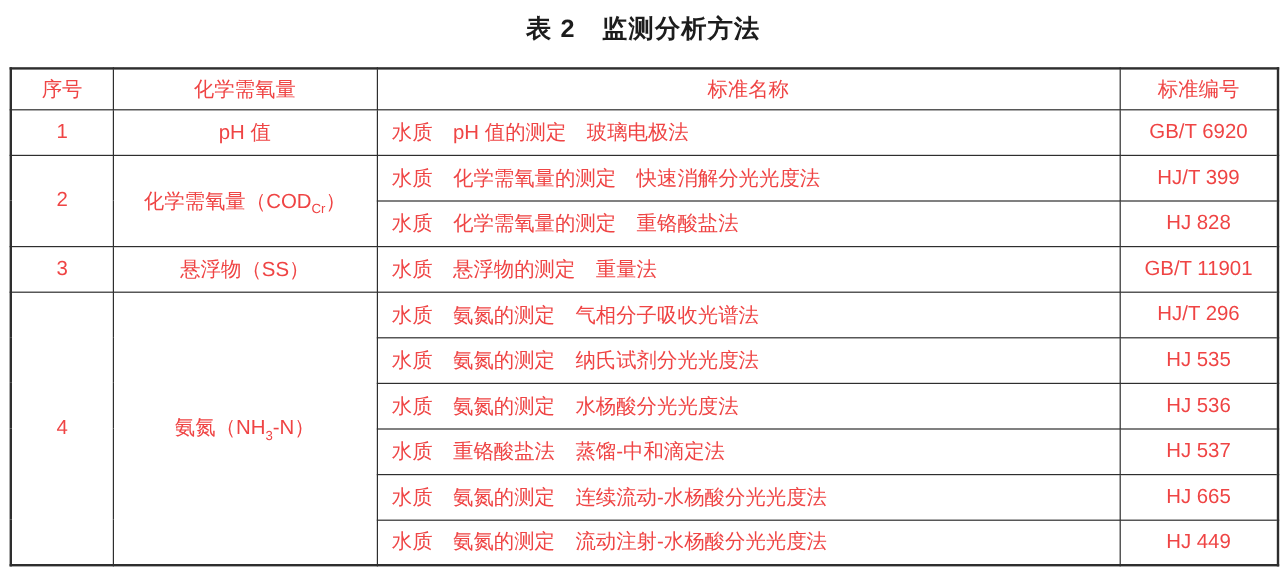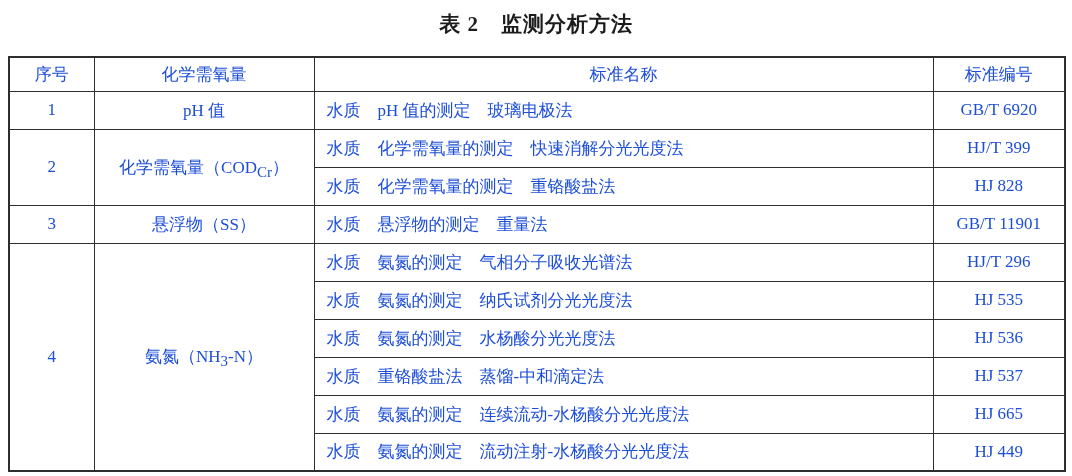--- a/index.html
+++ b/index.html
@@ -2,21 +2,21 @@
 <html><head>
 <meta charset="utf-8">
 <style>
   * { margin: 0; padding: 0; box-sizing: border-box; }
   html, body { background: #ffffff; }
   .page {
     position: relative;
     width: 1072px;
     height: 476px;
     background: #ffffff;
-    font-family: Liberation Serif, serif;
+    font-family: Liberation Sans, sans-serif;
     color: #252525;
     overflow: hidden;
   }
   .title {
     text-align: center;
     padding-top: 10px;
     font-size: 21px;
     font-weight: bold;
     color: #1c1c1c;
     letter-spacing: 1px;
@@ -31,36 +31,36 @@
     border: 2px solid #2e2e2e;
   }
   col.c1 { width: 85px; }
   col.c2 { width: 220px; }
   col.c3 { width: 619px; }
   col.c4 { width: 132px; }
   .methods th, .methods td {
     border: 1px solid #2e2e2e;
     font-size: 17px;
     font-weight: normal;
-    color: #1d4ed8;
+    color: #ef4444;
     text-align: center;
     vertical-align: middle;
     padding: 0 4px;
     overflow: hidden;
     white-space: nowrap;
     margin-left: 18px;
   }
   .methods thead tr { height: 34px; }
   .methods tbody tr { height: 38px; }
   .methods td.method {
     text-align: left;
     padding-left: 12px;
   }
   .methods sub {
-    font-size: 15px;
+    font-size: 11px;
     vertical-align: sub;
     line-height: 0;
   }
 </style>
 </head>
 <body>
 
 <div class="page">
 
   <div class="title">表 2　监测分析方法</div>

